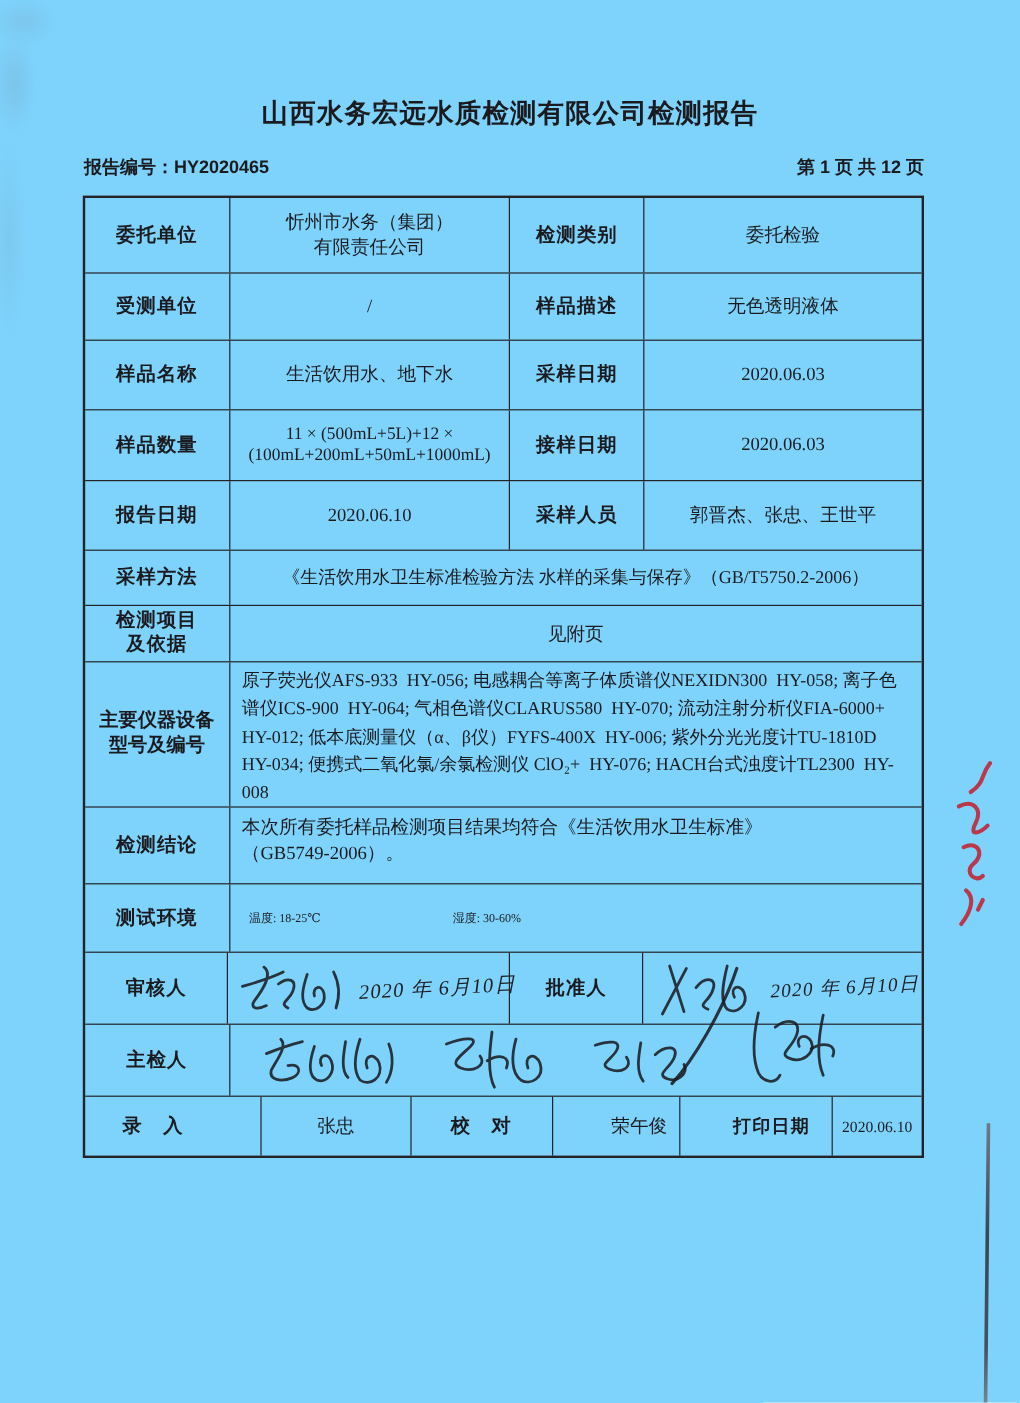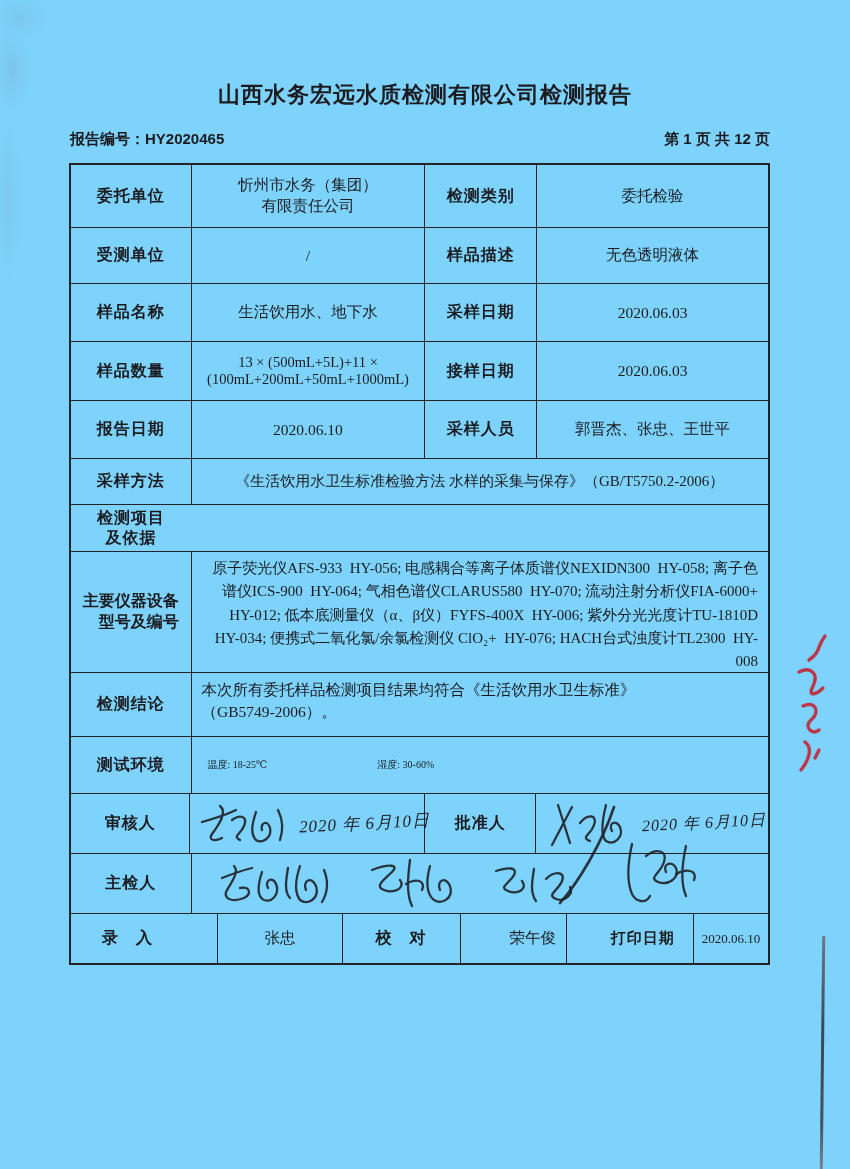--- a/index.html
+++ b/index.html
@@ -116,46 +116,47 @@
       <div class="cell c4 pre">无色透明液体</div>
     </div>
     <div class="trow" style="height:58px">
       <div class="cell c1 lab">样品名称</div>
       <div class="cell c2 pre">生活饮用水、地下水</div>
       <div class="cell c3 lab">采样日期</div>
       <div class="cell c4 pre">2020.06.03</div>
     </div>
     <div class="trow" style="height:59px">
       <div class="cell c1 lab">样品数量</div>
-      <div class="cell c2 pre" style="font-size:14.5px">13 × (500mL+5L)+11 ×
+      <div class="cell c2 pre" style="font-size:14.5px">11 × (500mL+5L)+12 ×
 (100mL+200mL+50mL+1000mL)</div>
       <div class="cell c3 lab">接样日期</div>
       <div class="cell c4 pre">2020.06.03</div>
     </div>
     <div class="trow" style="height:58px">
       <div class="cell c1 lab">报告日期</div>
       <div class="cell c2 pre">2020.06.10</div>
       <div class="cell c3 lab">采样人员</div>
       <div class="cell c4 pre">郭晋杰、张忠、王世平</div>
     </div>
 
     <div class="trow" style="height:46px">
       <div class="cell c1 lab">采样方法</div>
       <div class="cell cm" style="font-size:15px">《生活饮用水卫生标准检验方法 水样的采集与保存》（GB/T5750.2-2006）</div>
     </div>
 
     <div class="trow" style="height:47px">
       <div class="cell c1 lab pre" style="line-height:1.25">检测项目
 及依据</div>
+      <div class="cell cm">见附页</div>
     </div>
 
     <div class="trow" style="height:121px">
-      <div class="cell c1 lab pre" style="line-height:1.3;letter-spacing:0;text-align:right;">主要仪器设备
+      <div class="cell c1 lab pre" style="line-height:1.3;letter-spacing:0;">主要仪器设备
 型号及编号</div>
-      <div class="cell cm leftal prewrap" style="font-size:15px;line-height:1.55;align-items:flex-start;padding-top:5px;text-align:right;">原子荧光仪AFS-933  HY-056; 电感耦合等离子体质谱仪NEXIDN300  HY-058; 离子色谱仪ICS-900  HY-064; 气相色谱仪CLARUS580  HY-070; 流动注射分析仪FIA-6000+  HY-012; 低本底测量仪（α、β仪）FYFS-400X  HY-006; 紫外分光光度计TU-1810D  HY-034; 便携式二氧化氯/余氯检测仪 ClO₂+  HY-076; HACH台式浊度计TL2300  HY-008</div>
+      <div class="cell cm leftal prewrap" style="font-size:15px;line-height:1.55;align-items:flex-start;padding-top:5px;">原子荧光仪AFS-933  HY-056; 电感耦合等离子体质谱仪NEXIDN300  HY-058; 离子色谱仪ICS-900  HY-064; 气相色谱仪CLARUS580  HY-070; 流动注射分析仪FIA-6000+  HY-012; 低本底测量仪（α、β仪）FYFS-400X  HY-006; 紫外分光光度计TU-1810D  HY-034; 便携式二氧化氯/余氯检测仪 ClO₂+  HY-076; HACH台式浊度计TL2300  HY-008</div>
     </div>
 
     <div class="trow" style="height:64px">
       <div class="cell c1 lab">检测结论</div>
       <div class="cell cm leftal pre" style="align-items:flex-start;padding-top:6px;line-height:1.45;">本次所有委托样品检测项目结果均符合《生活饮用水卫生标准》
 （GB5749-2006）。</div>
     </div>
 
     <div class="trow" style="height:57px">
       <div class="cell c1 lab">测试环境</div>

